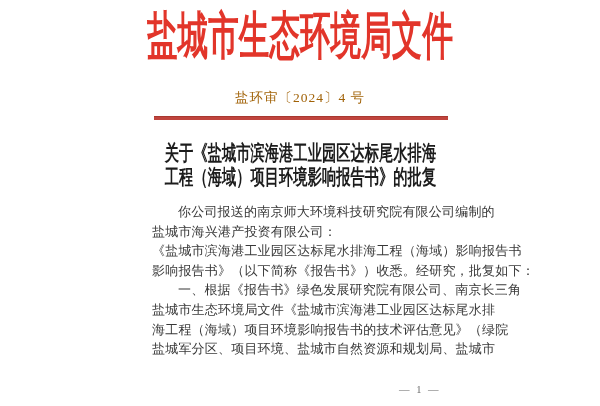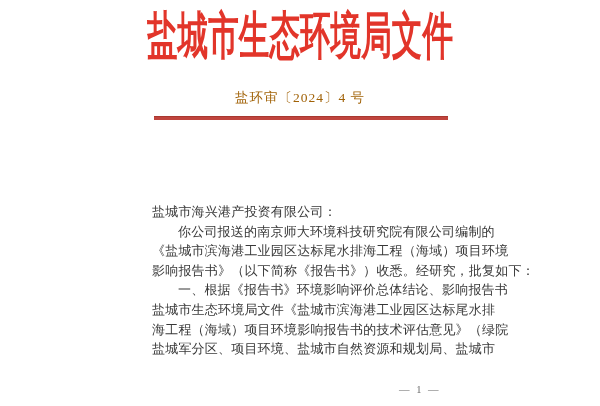--- a/index.html
+++ b/index.html
@@ -102,27 +102,31 @@
 <div class="page">
 
   <div class="red-header">
     <span class="squeeze">盐城市生态环境局文件</span>
   </div>
 
   <div class="doc-number">盐环审〔2024〕4 号</div>
 
   <div class="red-rule"></div>
 
+  <div class="doc-title">
+    <div><span class="squeeze">关于《盐城市滨海港工业园区达标尾水排海</span></div>
+    <div><span class="squeeze">工程（海域）项目环境影响报告书》的批复</span></div>
+  </div>
 
   <div class="body-text">
+    <div class="line indent">你公司报送的南京师大环境科技研究院有限公司编制的</div>
     <div class="line">盐城市海兴港产投资有限公司：</div>
-    <div class="line indent">你公司报送的南京师大环境科技研究院有限公司编制的</div>
-    <div class="line">《盐城市滨海港工业园区达标尾水排海工程（海域）项目环境</div>
+    <div class="line">《盐城市滨海港工业园区达标尾水排海工程（海域）影响报告书</div>
     <div class="line">影响报告书》（以下简称《报告书》）收悉。经研究，批复如下：</div>
-    <div class="line indent">一、根据《报告书》环境影响评价总体结论、影响报告书</div>
+    <div class="line indent">一、根据《报告书》绿色发展研究院有限公司、南京长三角</div>
     <div class="line">盐城市生态环境局文件《盐城市滨海港工业园区达标尾水排</div>
     <div class="line">海工程（海域）项目环境影响报告书的技术评估意见》（绿院</div>
     <div class="line">盐城军分区、项目环境、盐城市自然资源和规划局、盐城市</div>
   </div>
 
   <div class="page-number">— 1 —</div>
 
 </div>
 
 </body></html>

